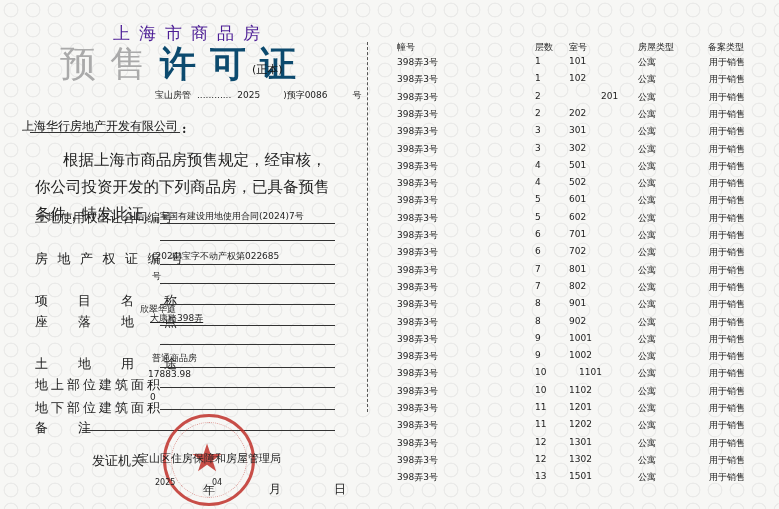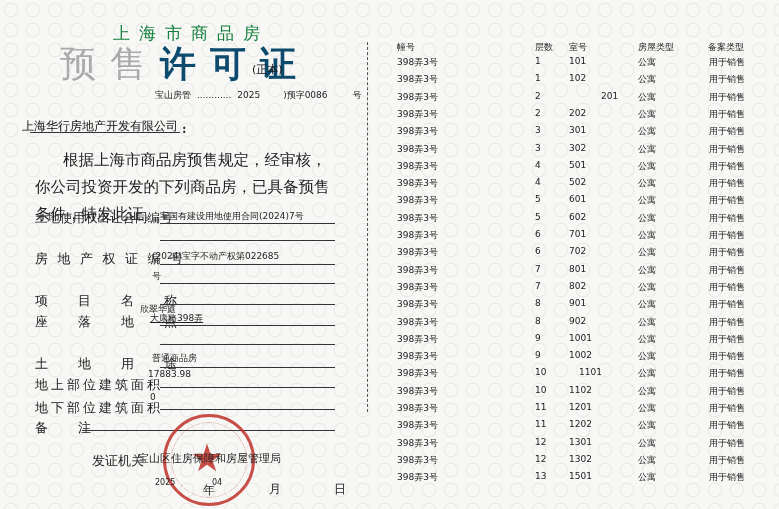--- a/index.html
+++ b/index.html
@@ -10,21 +10,21 @@
     color:#222;
   }
   .bg {
     position:absolute; inset:0;
     background-image:
       radial-gradient(circle at 50% 50%, transparent 0, transparent 6px, rgba(180,180,180,0.35) 6.5px, rgba(180,180,180,0.35) 7.2px, transparent 7.7px);
     background-size:22px 20px;
     opacity:0.55;
   }
   .abs { position:absolute; }
-  .title-small { left:113px; top:22px; font-size:17px; letter-spacing:9px; color:#15803d; font-family:"DejaVu Sans", sans-serif; }
+  .title-small { left:113px; top:22px; font-size:17px; letter-spacing:9px; color:#4c1d95; font-family:"DejaVu Sans", sans-serif; }
   .title-big { left:60px; top:40px; font-size:36px; letter-spacing:14px; font-family:"DejaVu Sans", sans-serif; }
   .title-big .light { color:#aaa; }
   .title-big .dark { color:#0c4a6e; font-weight:bold; }
   .copy-tag { left:252px; top:62px; font-size:11px; font-family:"DejaVu Sans", sans-serif; color:#111;text-align:center; }
   .permit-no { left:155px; top:89px; font-size:9px; font-family:"DejaVu Sans", sans-serif; color:#222; }
   .permit-no span { margin-right:6px; }
   .company { left:22px; top:118px; font-size:12px; font-family:"DejaVu Sans", sans-serif; color:#111; }
   .company-line { left:30px; top:132px; width:150px; border-bottom:1px solid #333; }
   .colon { left:182px; top:122px; font-size:12px; font-weight:bold; }
   .para { left:35px; top:147px; width:300px; font-size:15.5px; line-height:27px; font-family:"DejaVu Sans", sans-serif; color:#222; text-indent:28px; }

